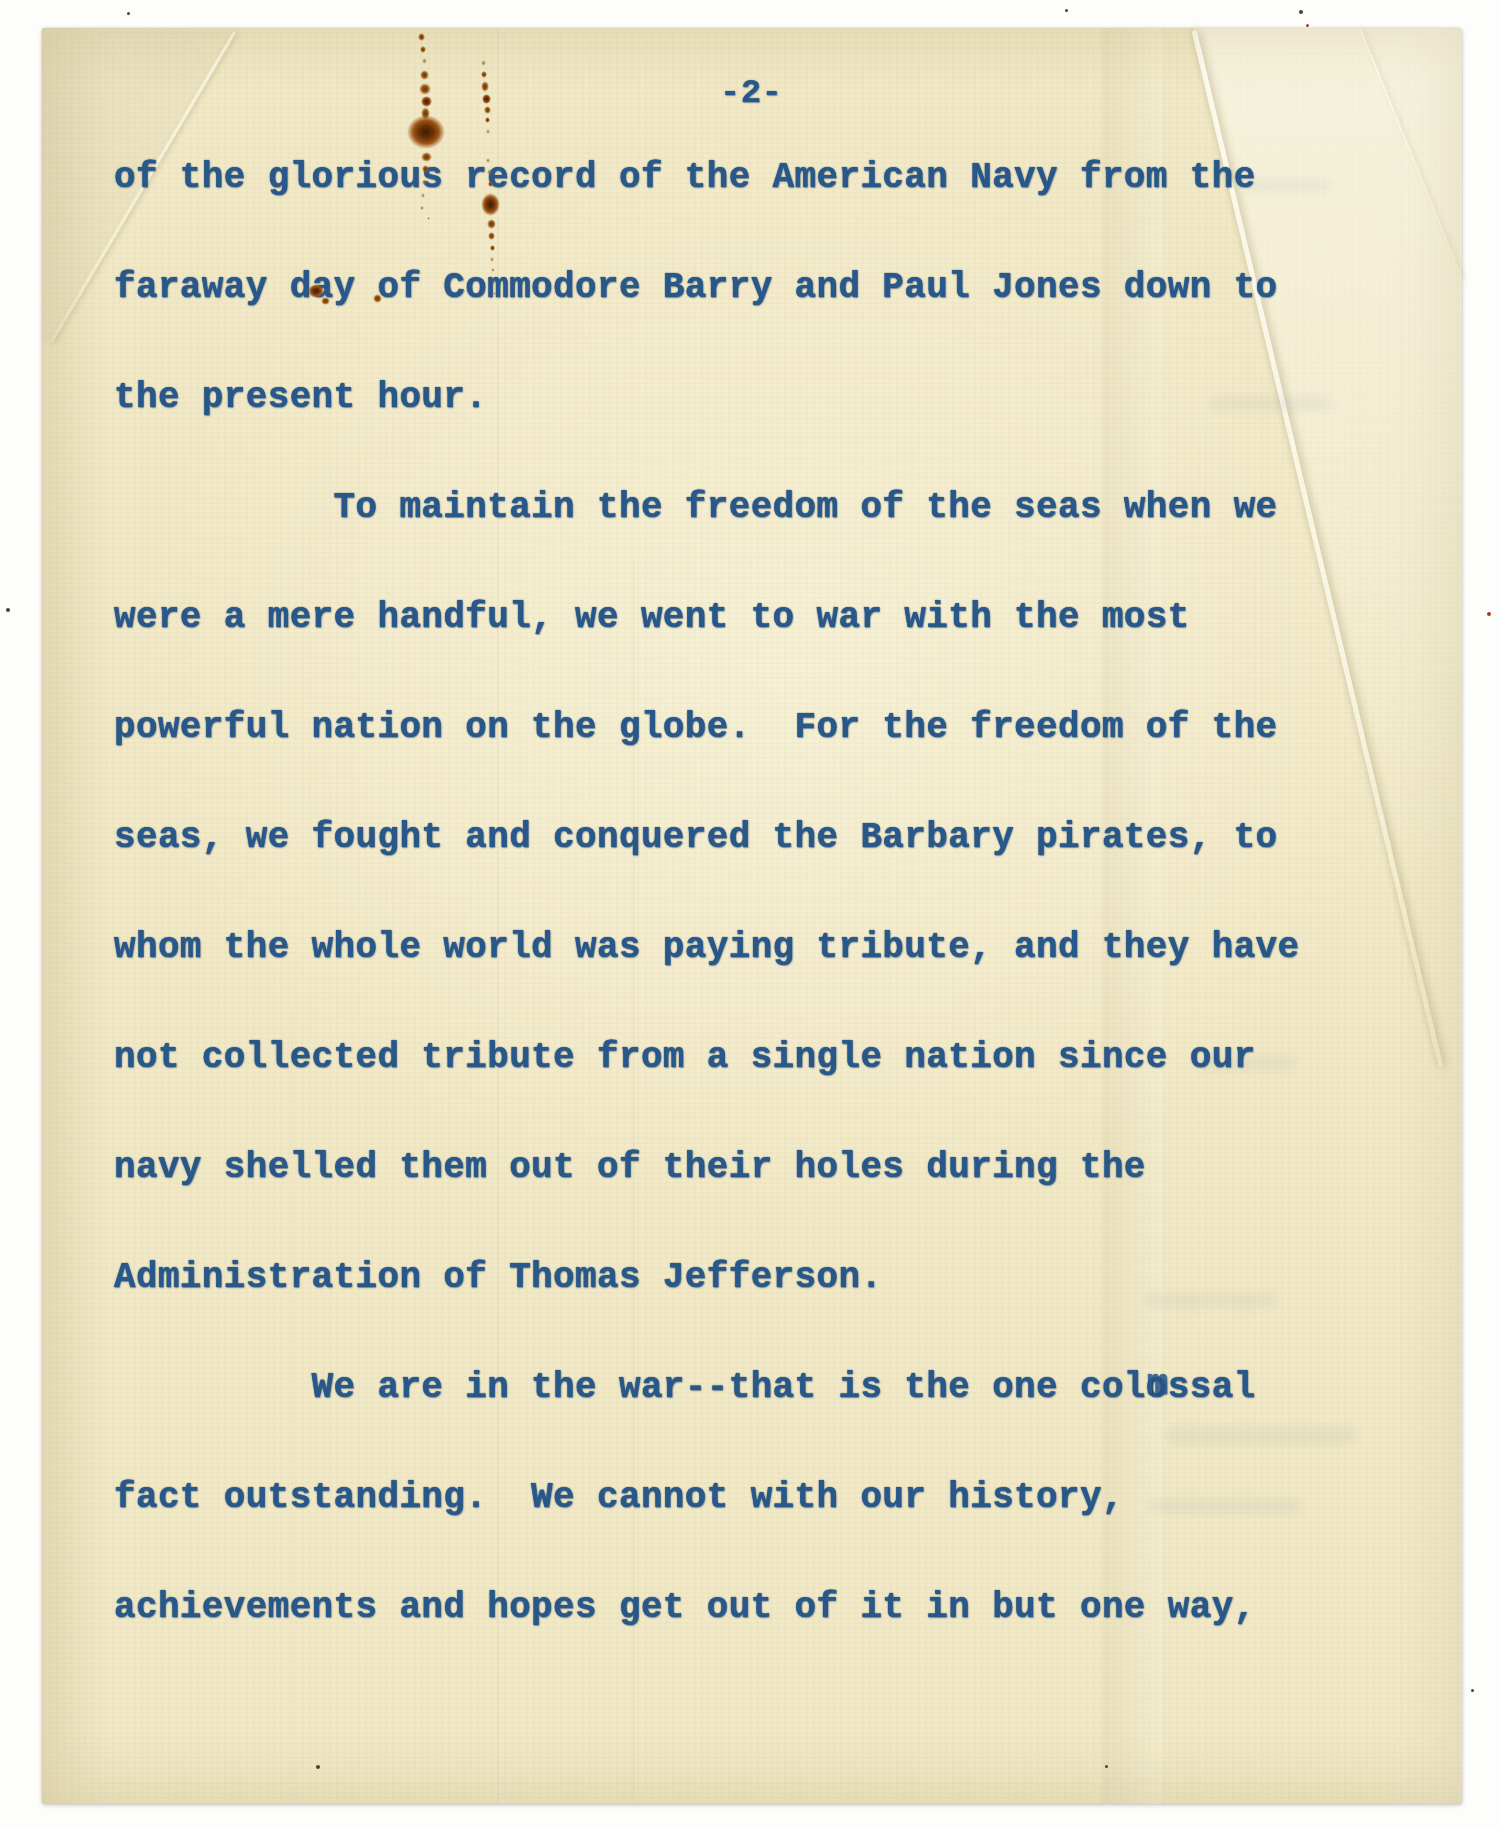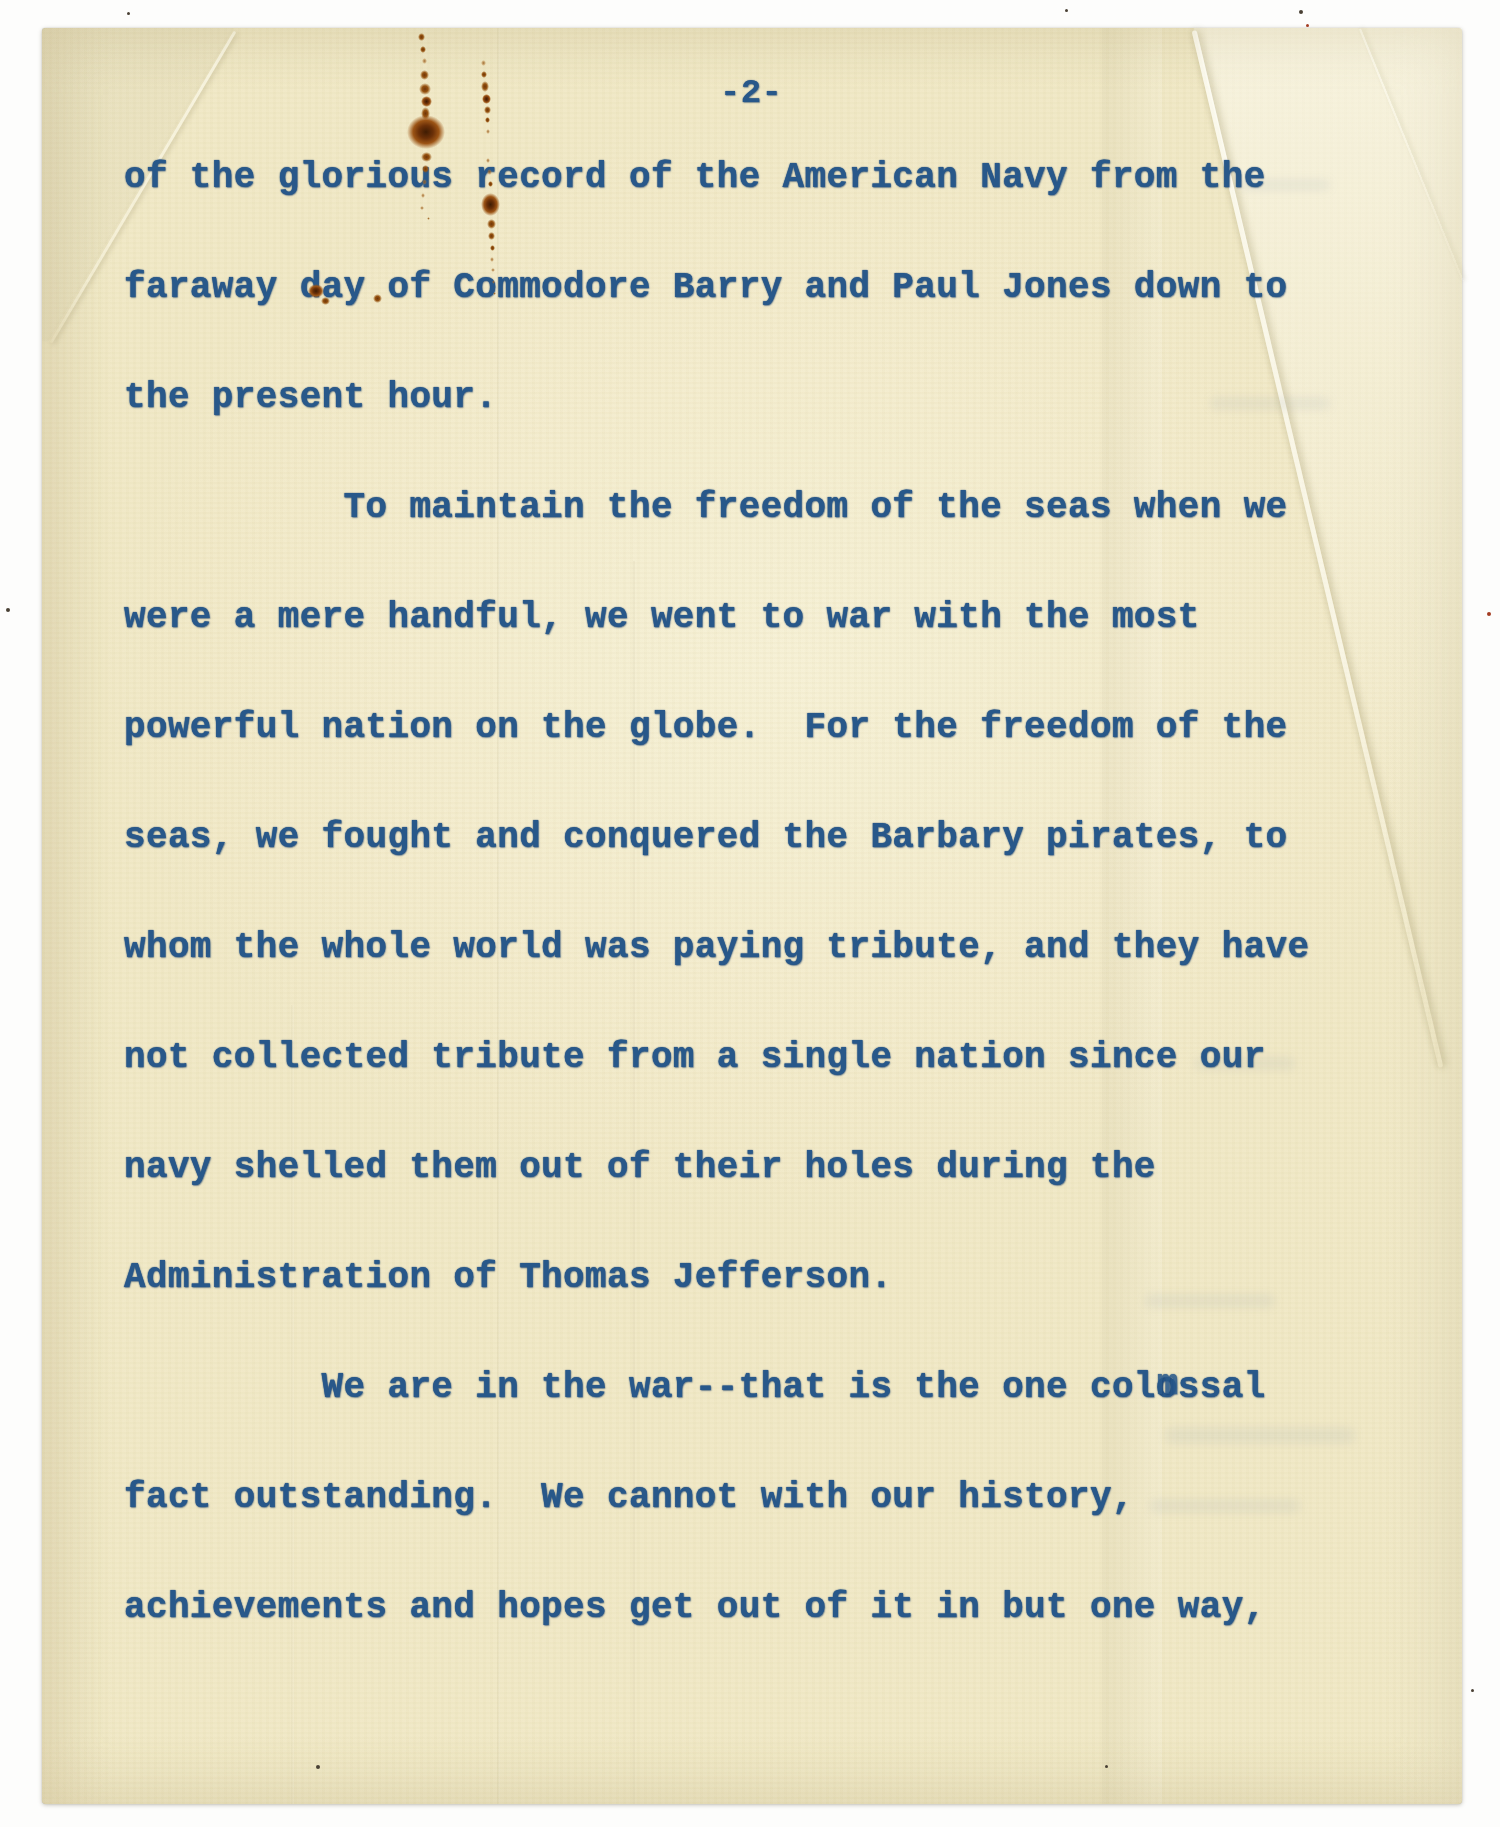--- a/index.html
+++ b/index.html
@@ -82,21 +82,21 @@
     font:700 34px/1 "Liberation Mono","DejaVu Sans Mono",monospace;
     color:var(--ink);letter-spacing:0.4px;
     text-shadow:0 0 1.2px rgba(32,72,118,0.85), 0.6px 0.8px 1.2px rgba(25,62,105,0.45);
   }
   .doc-body{
     position:absolute;left:110px;top:158px;width:1300px;z-index:2;
     font:700 36px/1.1 "Liberation Mono","DejaVu Sans Mono",monospace;
     color:var(--ink);letter-spacing:0.35px;white-space:pre;
   }
   .line{
-    position:absolute;left:14px;white-space:pre;
+    position:absolute;left:4px;white-space:pre;
     text-shadow:0 0 1.2px rgba(32,72,118,0.85), 0.6px 0.8px 1.4px rgba(25,62,105,0.50), -0.4px -0.3px 1px rgba(48,92,142,0.38);
   }
   .ov{position:relative;}
   .ov .ov2{position:absolute;left:1px;top:-2px;opacity:0.88;}
   
   .stain,.speck,.ghost{position:absolute;border-radius:50%;pointer-events:none;}
   .stain{z-index:3;}
   .stain-dark{background:radial-gradient(closest-side,#3f1c03 0%,#6b3008 38%,#9c5415 68%,rgba(156,84,21,0) 100%);}
   .stain-mid{background:radial-gradient(closest-side,#6f3509 0%,#95520f 50%,rgba(170,100,30,0) 100%);}
   .stain-light{background:radial-gradient(closest-side,rgba(150,90,30,0.85) 0%,rgba(175,115,45,0.5) 55%,rgba(175,115,45,0) 100%);}

